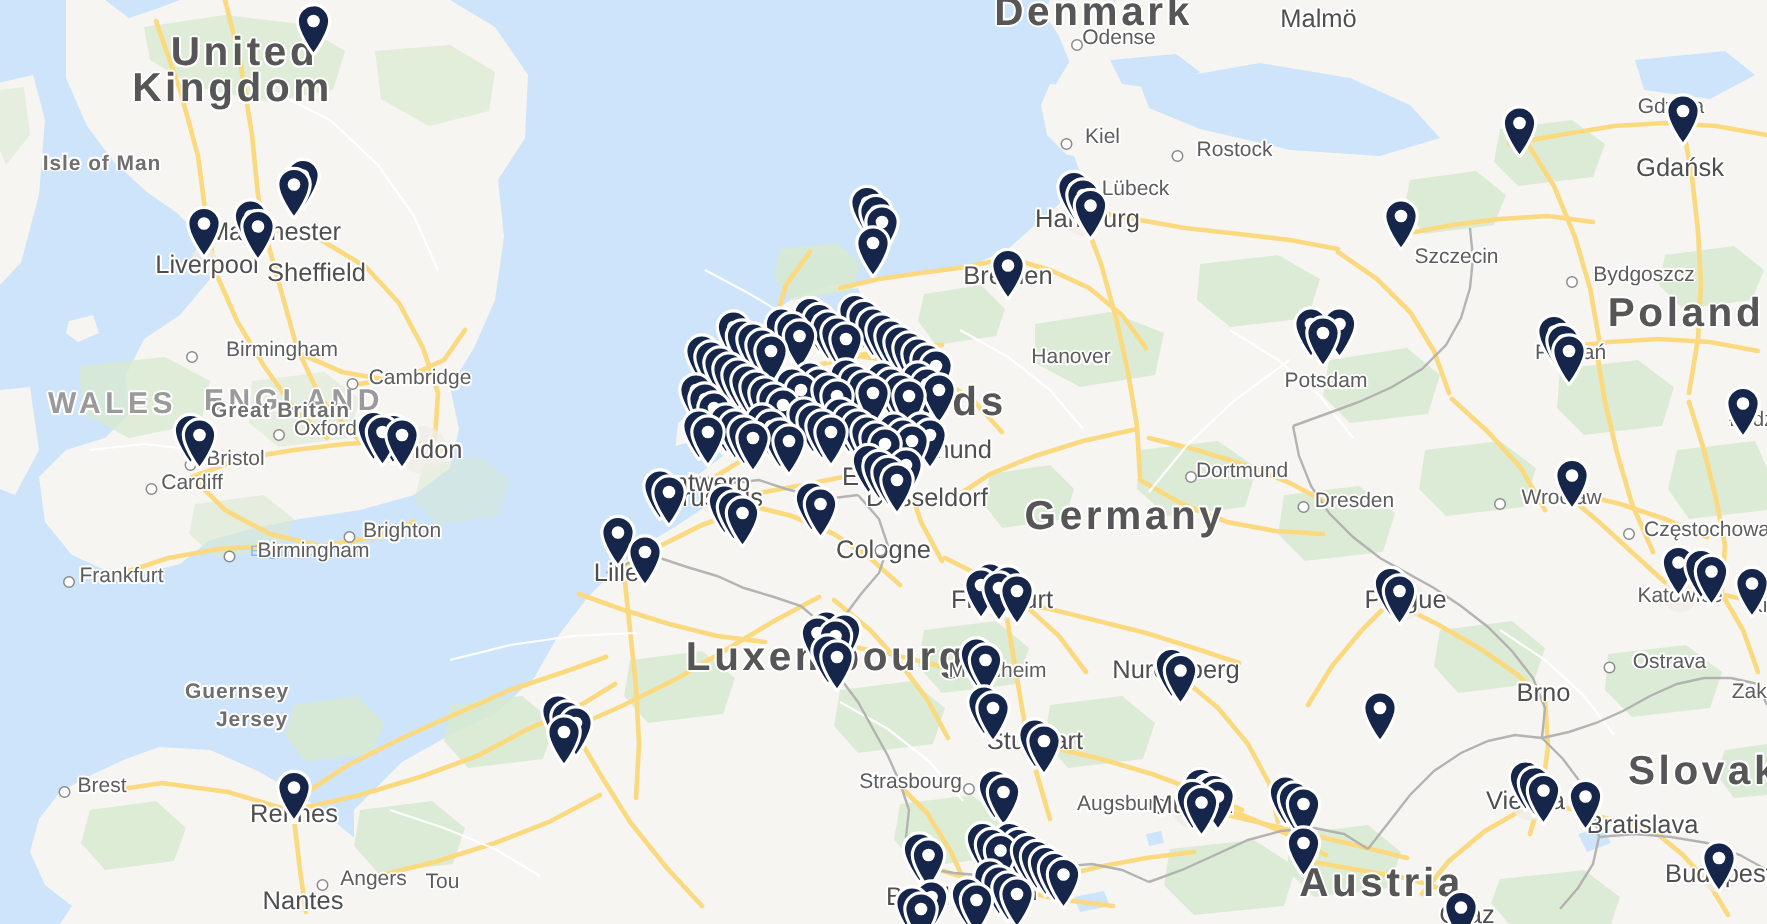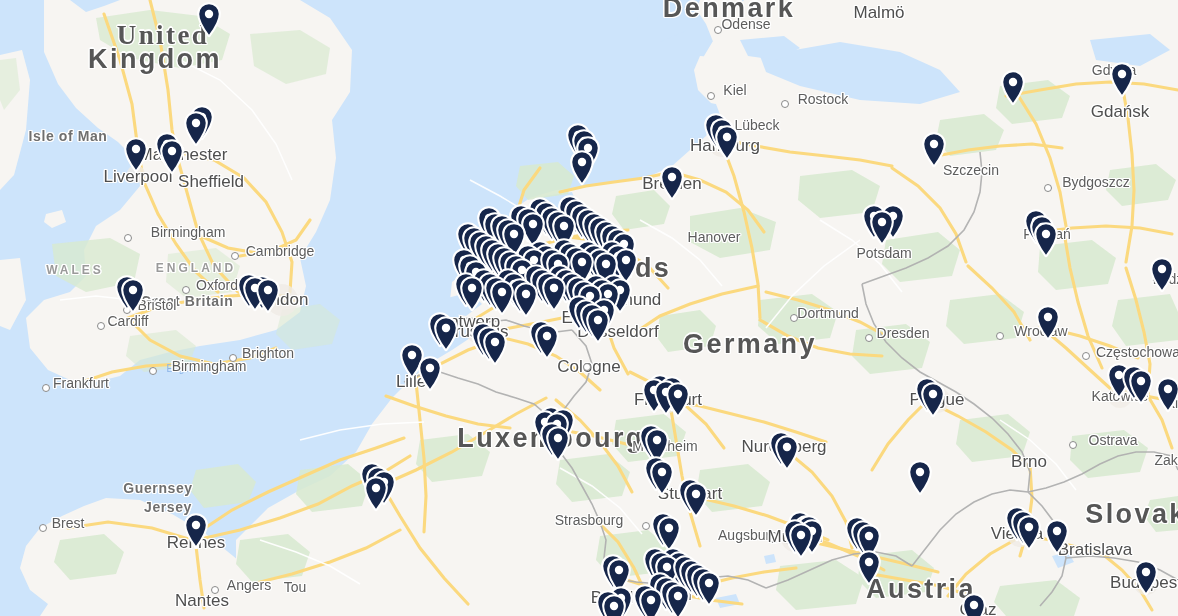--- a/index.html
+++ b/index.html
@@ -40,31 +40,30 @@
        1px 1px 0 rgba(255,255,255,.95), -1px -1px 0 rgba(255,255,255,.95),
        1px -1px 0 rgba(255,255,255,.95), -1px 1px 0 rgba(255,255,255,.95);
   }
   .lbl-country-lg {
     font-size: 27px;
     font-weight: bold;
     color: #565656;
     letter-spacing: 2.4px;
   }
   .lbl-region {
-    font-size: 12px;
+    font-size: 20px;
     font-weight: bold;
     color: #9a9a9a;
     letter-spacing: 3px;
   }
   .lbl-island {
     font-size: 14px;
     font-weight: bold;
     color: #6f6f6f;
     letter-spacing: 0.6px;
-    margin-top: 28px;
   }
   .lbl-city-lg {
     font-size: 17px;
     font-weight: normal;
     color: #4f4f4f;
   }
   .lbl-city {
     font-size: 14px;
     font-weight: normal;
     color: #5d5d5d;
@@ -321,25 +320,26 @@
         <circle cx="1146" cy="582" r="13"></circle>
         <circle cx="1120" cy="396" r="12"></circle>
         <circle cx="690" cy="496" r="11"></circle>
         <circle cx="668" cy="594" r="11"></circle>
         <circle cx="477" cy="332" r="11"></circle>
       </g>
     </g>
   </svg>
 
   <div id="labels-layer">
-      <div class="map-label lbl-country-lg" style="left: 163px; top: 35px; font-family: Liberation Serif, serif;">United</div>
+      <div class="map-label lbl-country-lg" style="left: 163px; top: 35px;">United</div>
       <div class="map-label lbl-country-lg" style="left: 155px; top: 59px;">Kingdom</div>
       <div class="map-label lbl-country-lg" style="left: 729px; top: 8px;">Denmark</div>
       <div class="map-label lbl-country-lg" style="left: 750px; top: 344px;">Germany</div>
       <div class="map-label lbl-country-lg" style="left: 551px; top: 438px;">Luxembourg</div>
+      <div class="map-label lbl-country-lg" style="left: 1124px; top: 209px;">Poland</div>
       <div class="map-label lbl-country-lg" style="left: 921px; top: 589px;">Austria</div>
       <div class="map-label lbl-country-lg" style="left: 1136px; top: 514px;">Slovak</div>
       <div class="map-label lbl-country-lg" style="left: 580px; top: 268px;">Netherlands</div>
       <div class="map-label lbl-region" style="left: 75px; top: 270px;">WALES</div>
       <div class="map-label lbl-region" style="left: 196px; top: 268px;">ENGLAND</div>
       <div class="map-label lbl-island" style="left: 68px; top: 108px;">Isle of Man</div>
       <div class="map-label lbl-island" style="left: 187px; top: 273px;">Great Britain</div>
       <div class="map-label lbl-island" style="left: 158px; top: 460px;">Guernsey</div>
       <div class="map-label lbl-island" style="left: 168px; top: 479px;">Jersey</div>
       <div class="map-label lbl-water" style="left: 203px; top: 368px;">English Channel</div>
@@ -414,21 +414,21 @@
       <div class="map-label lbl-city-lg" style="left: 469px; top: 322px;">Antwerp</div>
       <div class="map-label lbl-city-lg" style="left: 589px; top: 367px;">Cologne</div>
       <div class="city-dot" style="left: 587px; top: 367px;"></div>
       <div class="map-label lbl-city-lg" style="left: 618px; top: 332px;">Düsseldorf</div>
       <div class="map-label lbl-city-lg" style="left: 624px; top: 300px;">Dortmund</div>
       <div class="map-label lbl-city-lg" style="left: 585px; top: 318px;">Essen</div>
       <div class="map-label lbl-city-lg" style="left: 668px; top: 400px;">Frankfurt</div>
       <div class="map-label lbl-city" style="left: 665px; top: 446px;">Mannheim</div>
       <div class="map-label lbl-city-lg" style="left: 784px; top: 447px;">Nuremberg</div>
       <div class="map-label lbl-city-lg" style="left: 690px; top: 494px;">Stuttgart</div>
-      <div class="map-label lbl-city" style="left: 589px; top: 520px;">Strasbourg</div>
+      <div class="map-label lbl-city" style="left: 607px; top: 520px;">Strasbourg</div>
       <div class="city-dot" style="left: 646px; top: 526px;"></div>
       <div class="map-label lbl-city" style="left: 748px; top: 535px;">Augsburg</div>
       <div class="city-dot" style="left: 790px; top: 541px;"></div>
       <div class="map-label lbl-city-lg" style="left: 795px; top: 537px;">Munich</div>
       <div class="map-label lbl-city-lg" style="left: 612px; top: 598px;">Basel</div>
       <div class="map-label lbl-city-lg" style="left: 668px; top: 595px;">Zürich</div>
     </div>
 
   <div id="markers-layer">
       <div class="marker" style="left: 209px; top: 38px; z-index: 120;">

